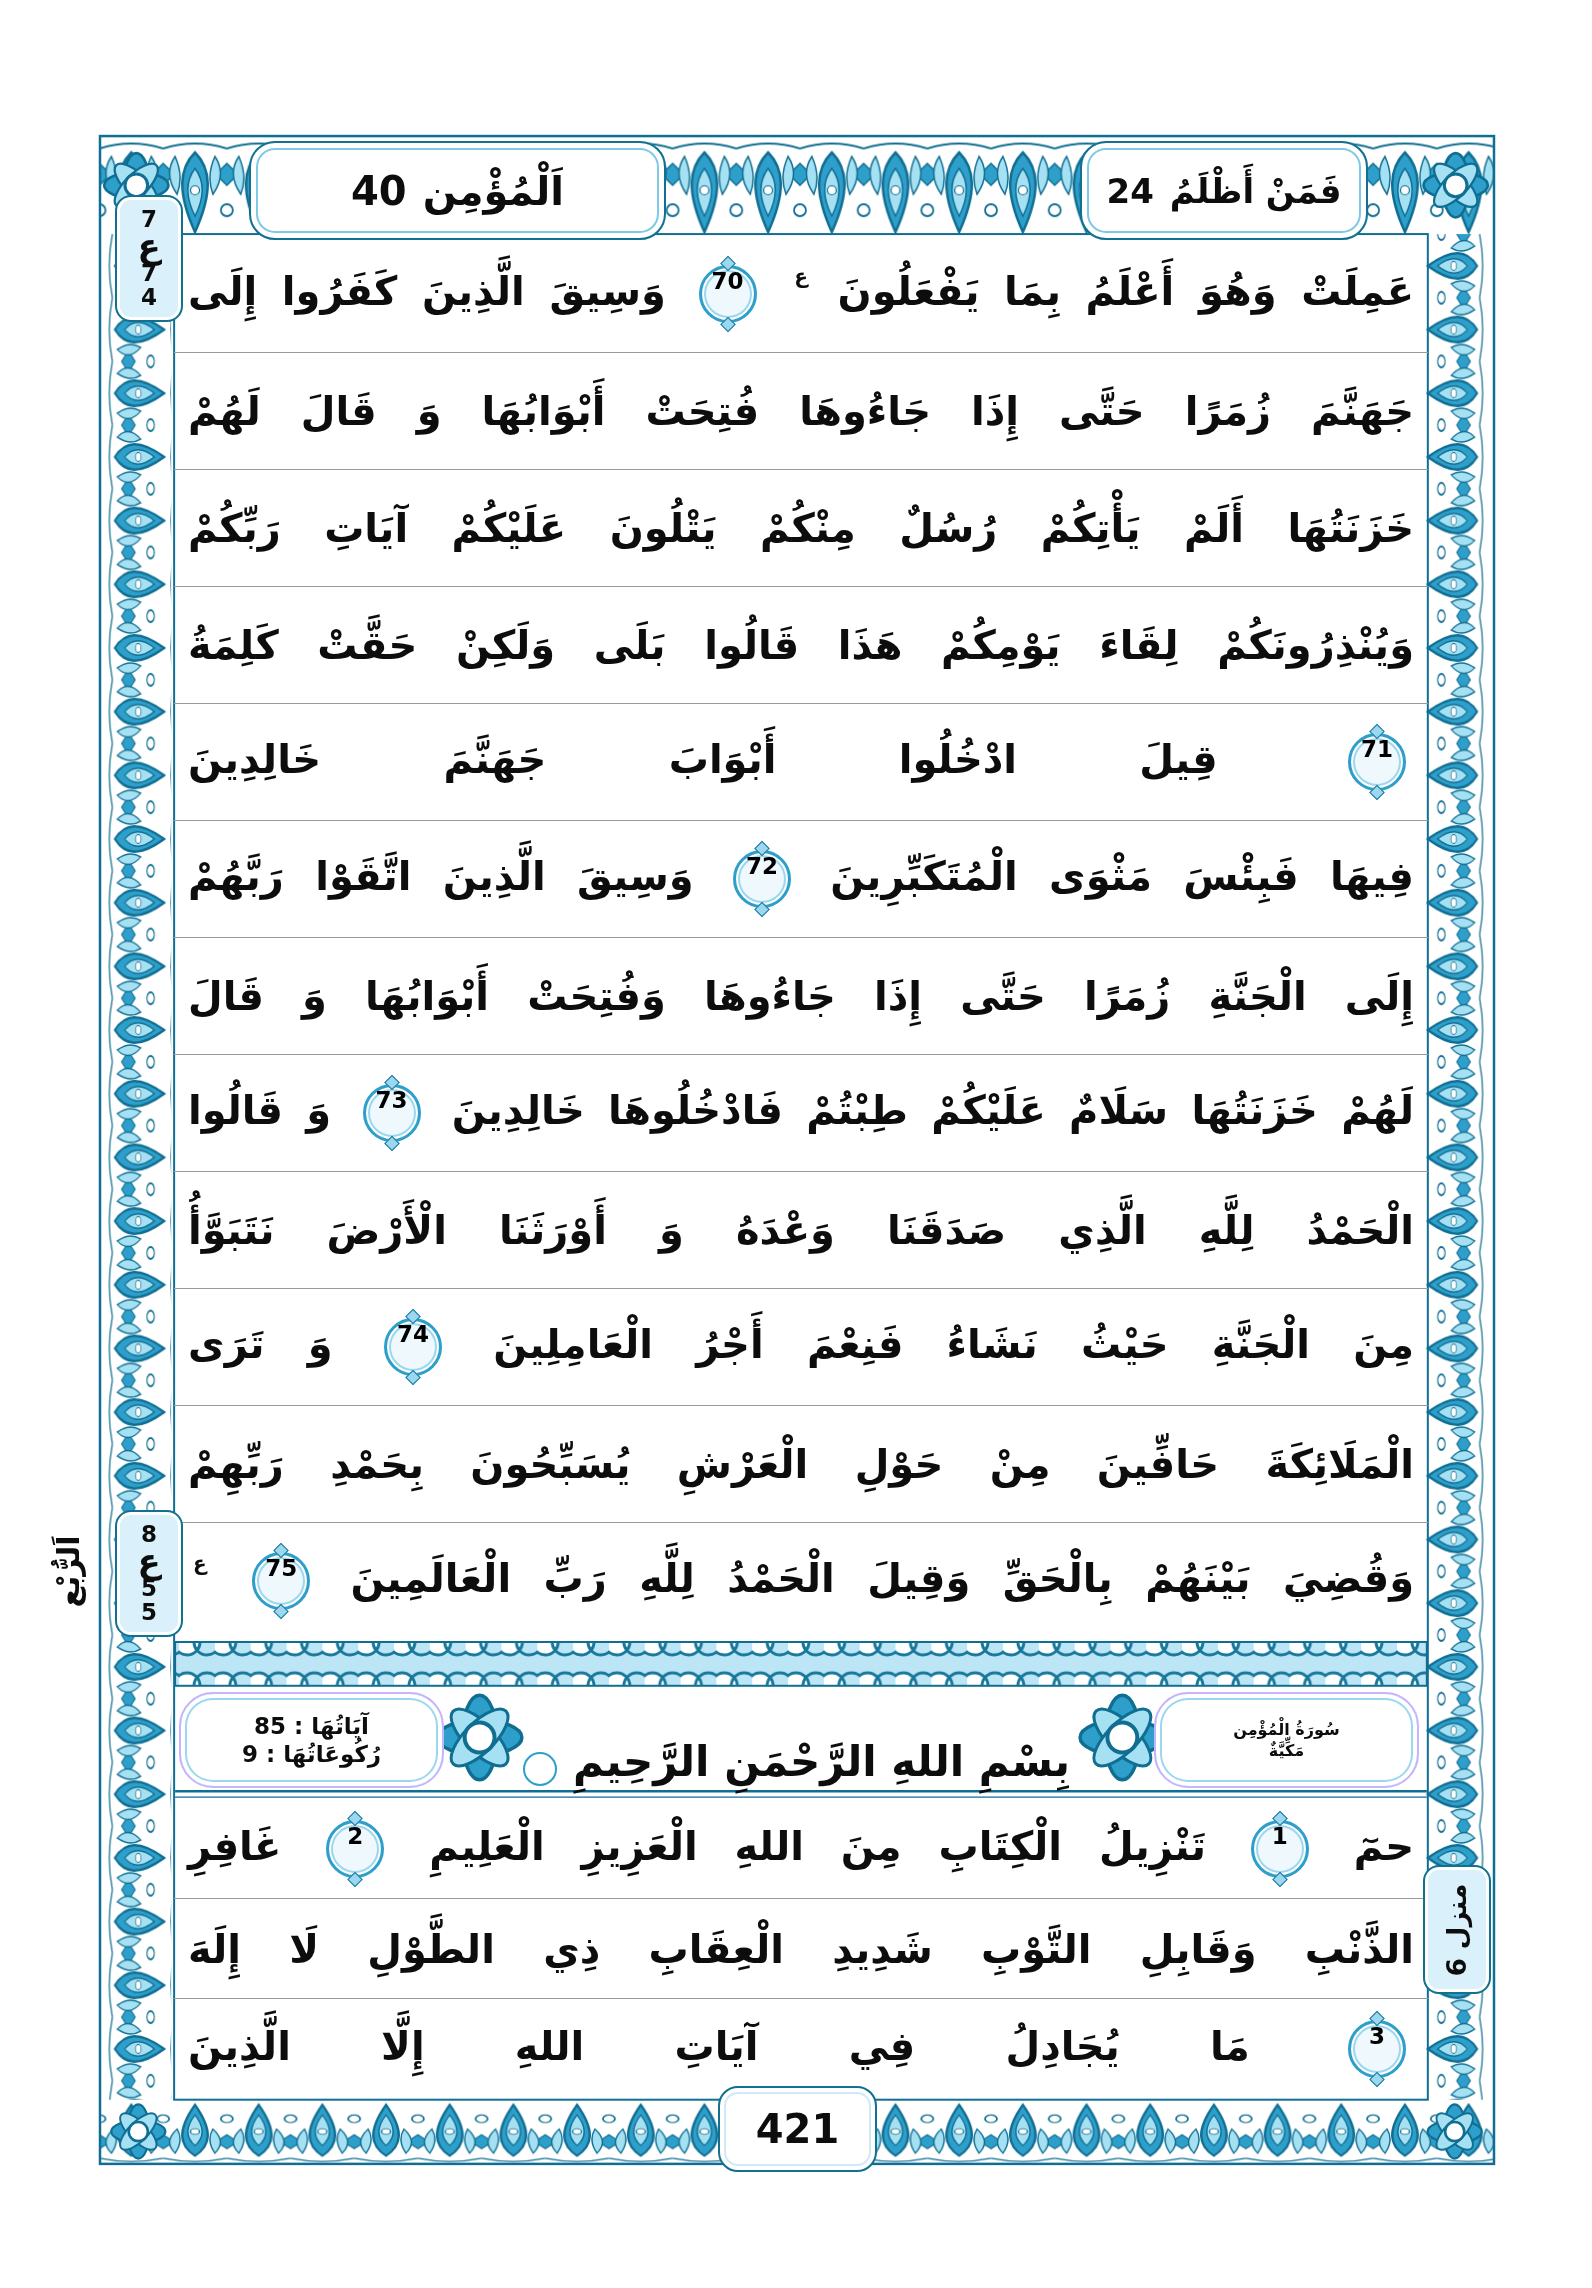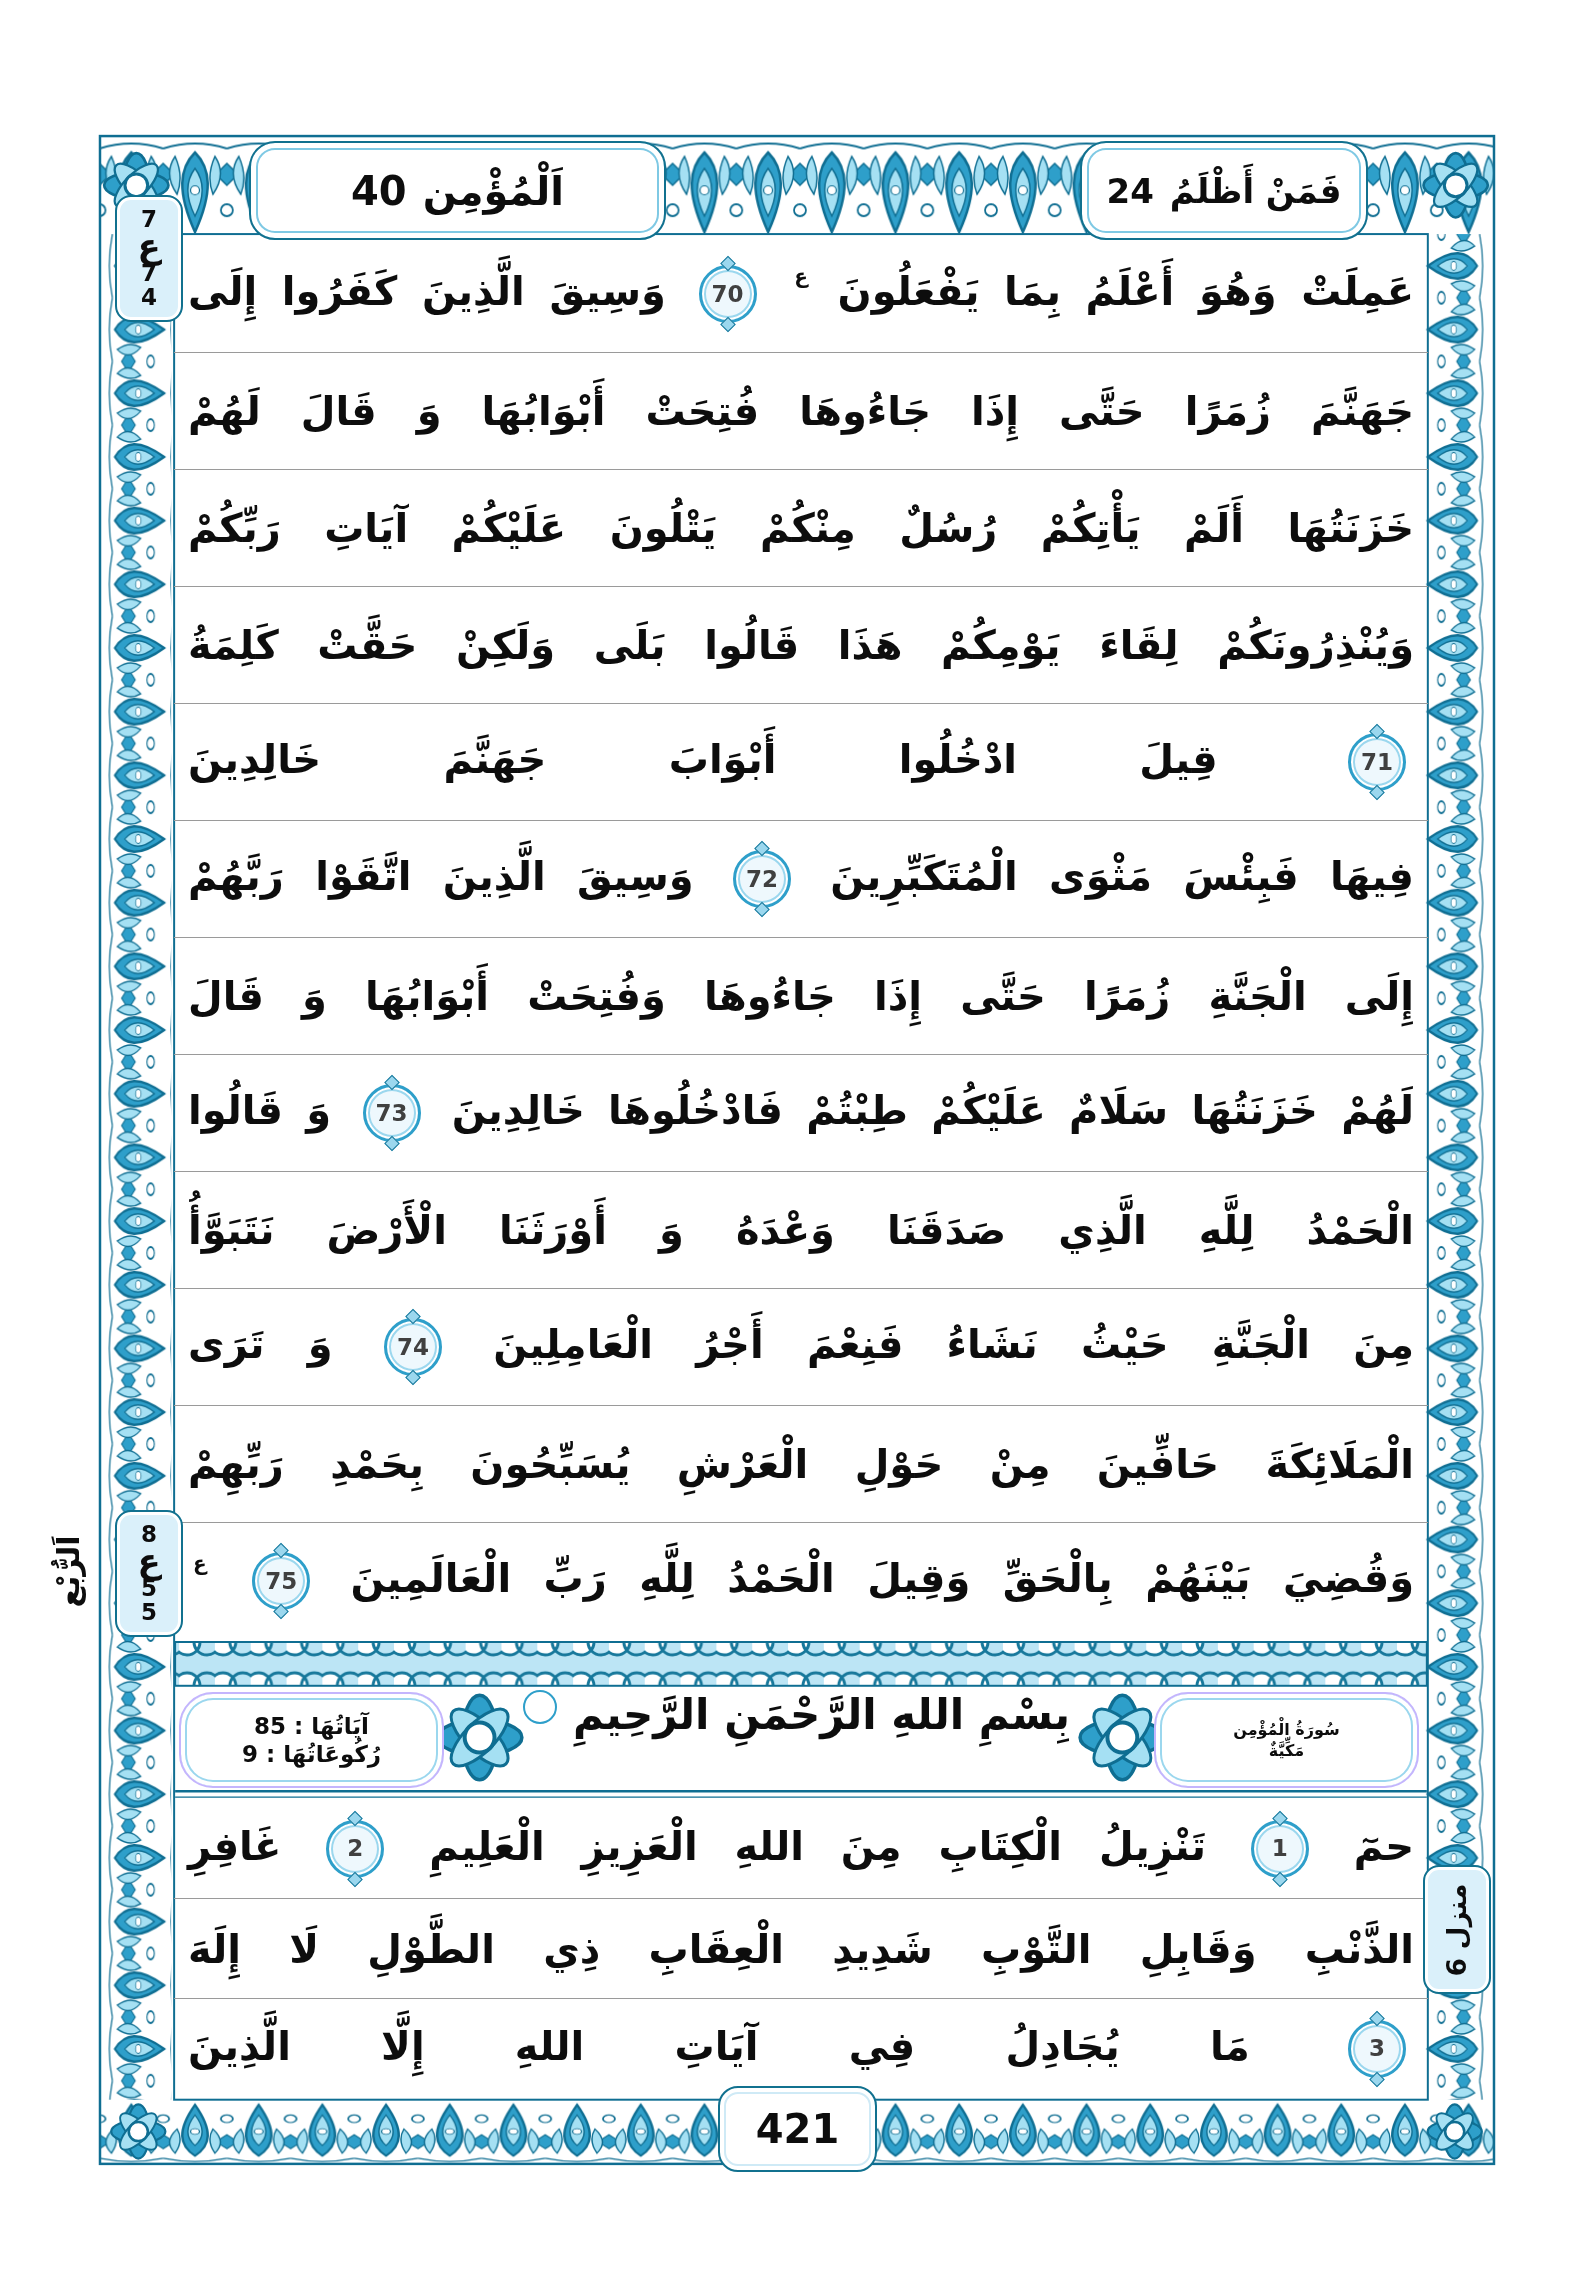--- a/index.html
+++ b/index.html
@@ -13,25 +13,25 @@
   .qrow{flex:1;display:flex;align-items:center;padding:0 14px;box-sizing:border-box;}
   .qrow + .qrow{border-top:1.6px solid #9a9a9a;}
   .qline{
     display:block;width:100%;direction:rtl;unicode-bidi:embed;
     text-align:justify;text-align-last:justify;
     font-weight:bold;font-size:40px;line-height:1.15;color:#0d0d0d;white-space:nowrap;
   }
   .qline .txt{white-space:normal;}
   
   .am{
-    display:inline-flex;align-items:center;justify-content:center;
+    display:inline-flex;justify-content:center;
     width:52px;height:52px;border:3px solid #2e9fca;border-radius:50%;
     background:#eef8fd;box-shadow:inset 0 0 0 2px #ffffff,inset 0 0 0 4px #9bd7ee;
     position:relative;vertical-align:middle;margin:0 8px;
-    font-size:23px;font-weight:bold;color:#404040;
+    font-size:23px;font-weight:bold;color:#000000;
   }
   .am::before,.am::after{
     content:"";position:absolute;left:50%;width:9px;height:9px;background:#9bd7ee;
     border:1.5px solid #17789b;transform:translateX(-50%) rotate(45deg);
   }
   .am::before{top:-10px;}
   .am::after{bottom:-10px;}
   .ruk-sign{font-size:20px;vertical-align:22px;margin:0 5px;font-weight:bold;}
   
   .cart{
@@ -58,21 +58,21 @@
     position:absolute;top:1692px;height:92px;background:#ffffff;
     border:2px solid #c4b5fd;border-radius:34px;
     box-shadow:inset 0 0 0 4px #ffffff,inset 0 0 0 6px #9bd7ee;
     display:flex;flex-direction:column;align-items:center;justify-content:center;
     direction:rtl;z-index:3;font-weight:bold;gap:2px;
   }
   #surah-panel{left:1154px;width:261px;font-size:16px;}
   #info-panel{left:179px;width:261px;font-size:23px;}
   #bismillah{
     position:absolute;left:468px;width:657px;top:1690px;height:96px;z-index:3;
-    display:flex;align-items:flex-start;justify-content:center;gap:16px;direction:rtl;
+    display:flex;align-items:flex-end;justify-content:center;gap:16px;direction:rtl;
     font-size:42px;font-weight:bold;
   }
   #bismillah .circ{
     width:30px;height:30px;border:2.5px solid #2e9fca;border-radius:50%;
     background:#ffffff;flex:0 0 auto;
   }
   
   #page-tab{
     position:absolute;left:718px;top:2086px;width:155px;height:82px;background:#ffffff;
     border:2.5px solid #11718f;border-radius:20px;

